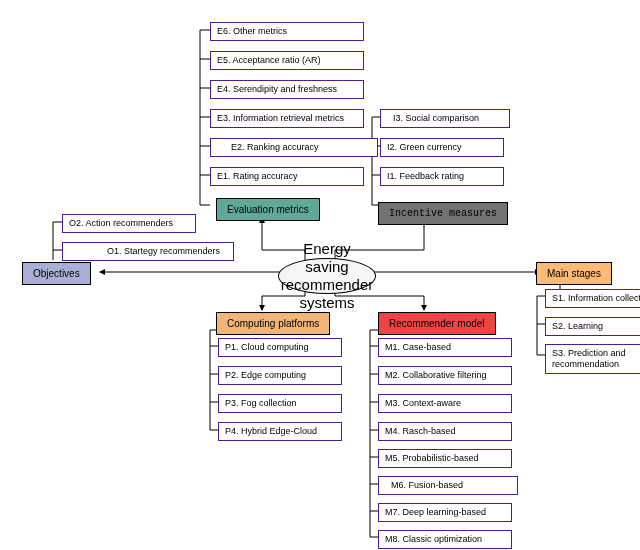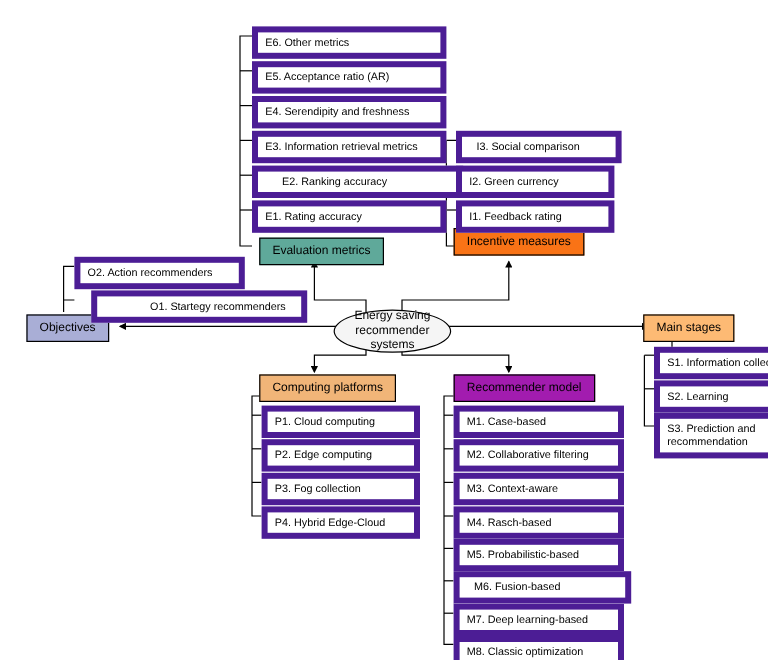--- a/index.html
+++ b/index.html
@@ -8,41 +8,41 @@
     width: 640px;
     height: 550px;
     position: relative;
     font-family: Arial, sans-serif;
     font-size: 9px;
     background: #fff;
     color: #000;
   }
   .box {
     position: absolute;
-    border: 5px solid #4c1d95;
+    border: 1px solid #4c1d95;
     padding: 3px 6px;
     background: #fff;
     line-height: 1.2;
     white-space: nowrap;
   }
   .hdr {
     position: absolute;
     border: 1px solid #000;
     padding: 5px 10px;
     text-align: center;
     font-size: 10px;
     white-space: nowrap;
   }
   .center-node {
     position: absolute;
     border: 1px solid #000;
     border-radius: 50%;
     background: #f5f5f5;
     text-align: center;
-    font-size: 10px;
+    font-size: 15px;
     display: flex;
     align-items: center;
     justify-content: center;
     line-height: 1.2;
     padding: 4px;
   }
   svg.lines {
     position: absolute;
     left: 0; top: 0;
     width: 640px; height: 550px;
@@ -106,35 +106,35 @@
   <span style="white-space:pre-line;">Energy saving
 recommender systems</span>
 </div>
 
 <div class="hdr" style="left:22px;top:262px;background:#a9aed6;">
   <span>Objectives</span>
 </div>
 <div class="hdr" style="left:216px;top:198px;background:#5fa99a;">
   <span>Evaluation metrics</span>
 </div>
-<div class="hdr" style="left:378px;top:190px;background:#f97316;">
+<div class="hdr" style="left:378px;top:202px;background:#737373;font-family:Liberation Mono, monospace;">
   <span>Incentive measures</span>
 </div>
 <div class="hdr" style="left:536px;top:262px;background:#fdba74;">
   <span>Main stages</span>
 </div>
 <div class="hdr" style="left:216px;top:312px;background:#f1b578;">
   <span>Computing platforms</span>
 </div>
-<div class="hdr" style="left:378px;top:312px;background:#a21caf;">
+<div class="hdr" style="left:378px;top:312px;background:#ef4444;">
   <span>Recommender model</span>
 </div>
 
 <div class="box" style="left:62px;top:214px;width:120px;"><span>O2. Action recommenders</span></div>
-<div class="box" style="left:76px;top:242px;width:120px;padding-left:44px;"><span>O1. Startegy recommenders</span></div>
+<div class="box" style="left:62px;top:242px;width:120px;padding-left:44px;"><span>O1. Startegy recommenders</span></div>
 
 <div class="box" style="left:210px;top:22px;width:140px;"><span>E6.  Other metrics</span></div>
 <div class="box" style="left:210px;top:51px;width:140px;"><span>E5.  Acceptance ratio (AR)</span></div>
 <div class="box" style="left:210px;top:80px;width:140px;"><span>E4. Serendipity and freshness</span></div>
 <div class="box" style="left:210px;top:109px;width:140px;"><span>E3.  Information retrieval metrics</span></div>
 <div class="box" style="left:210px;top:138px;width:140px;padding-left:20px;"><span>E2. Ranking accuracy</span></div>
 <div class="box" style="left:210px;top:167px;width:140px;"><span>E1. Rating accuracy</span></div>
 
 <div class="box" style="left:380px;top:109px;width:110px;padding-left:12px;"><span>I3. Social comparison</span></div>
 <div class="box" style="left:380px;top:138px;width:110px;"><span>I2. Green currency</span></div>

